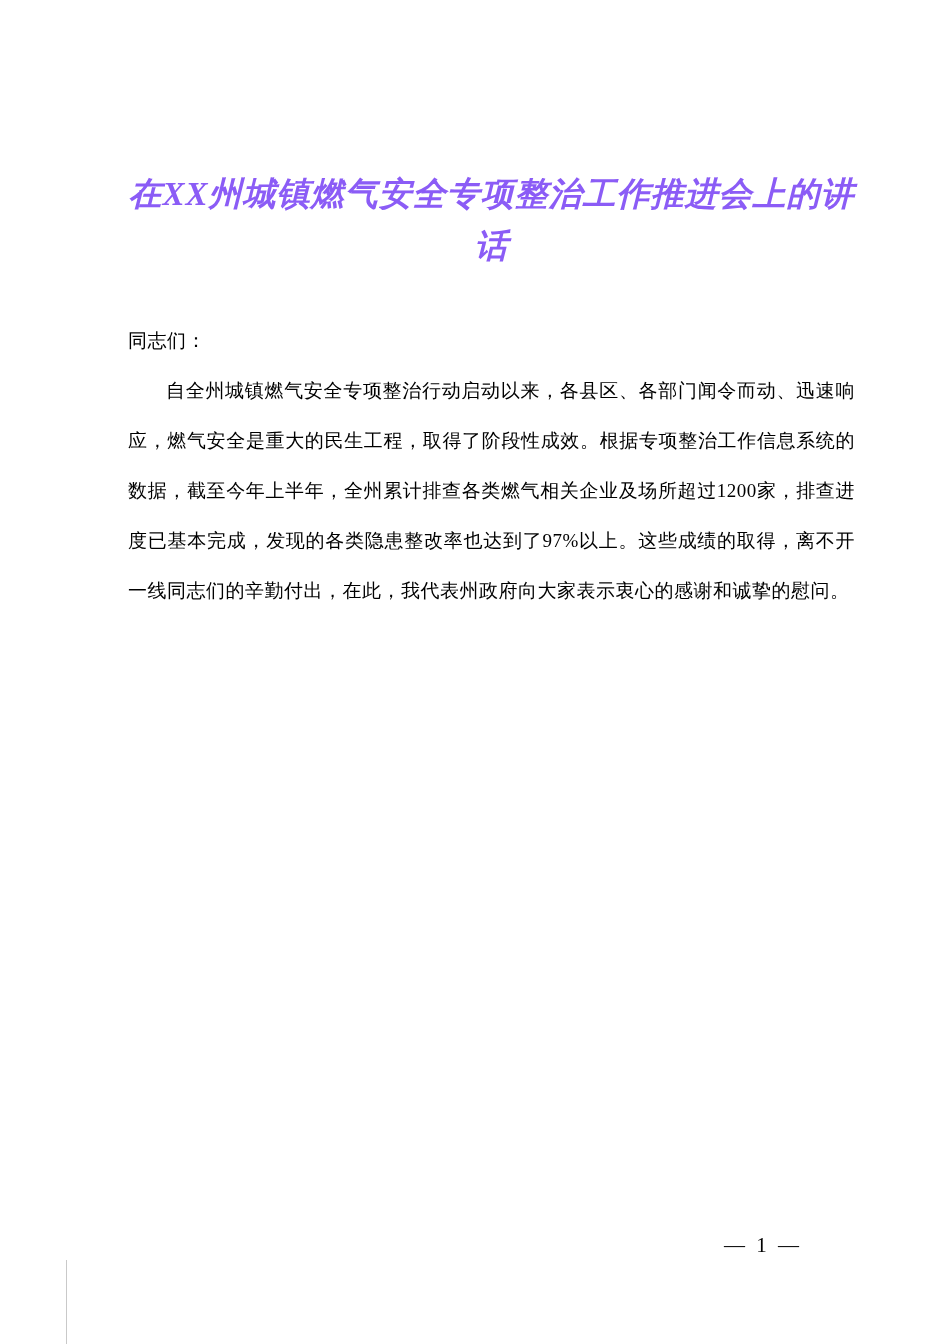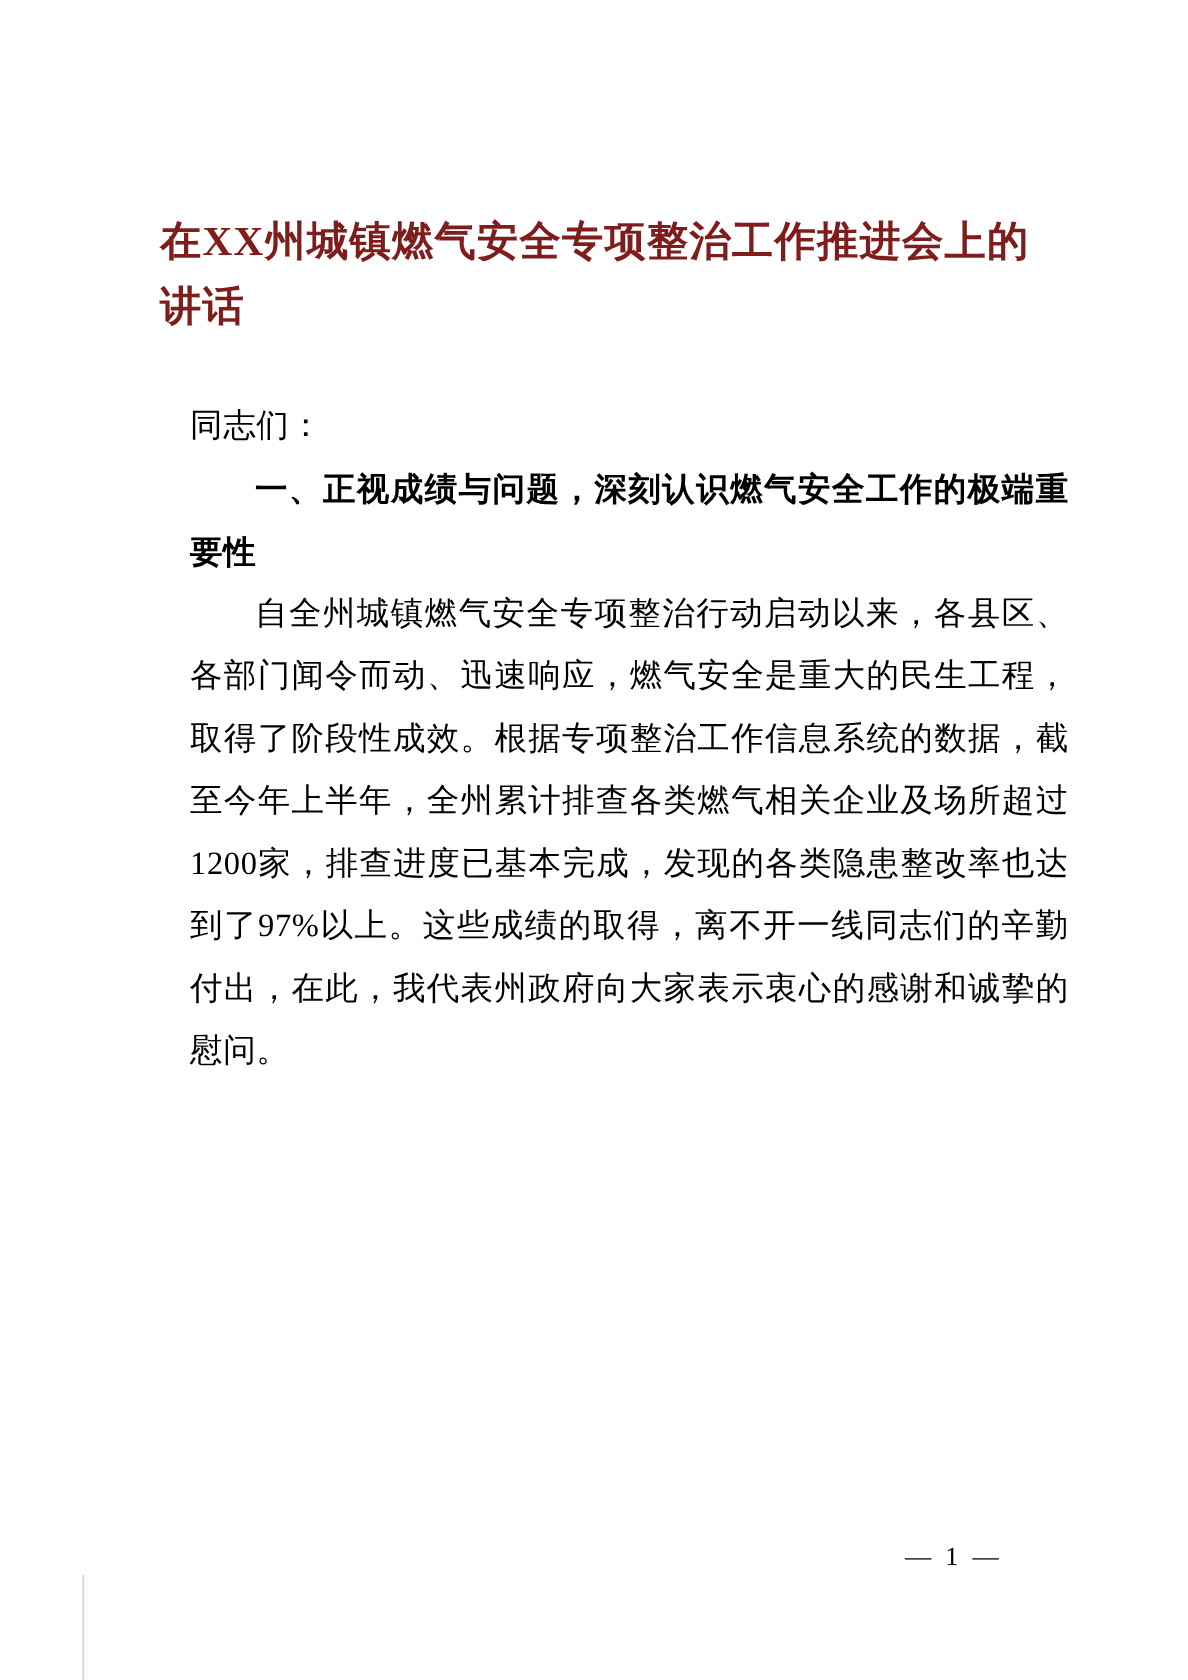--- a/index.html
+++ b/index.html
@@ -16,34 +16,34 @@
     margin: 0 auto;
     background: #ffffff;
     color: #000000;
     padding: 168px 95px 0 128px;
     overflow: hidden;
   }
 
   .doc-title {
     font-size: 33px;
     font-weight: bold;
-    text-align: left;
+    text-align: center;
     line-height: 1.58;
     letter-spacing: 1px;
     margin-bottom: 44px;
-    color: #7f1d1d;
+    color: #8b5cf6;
+    font-style: italic;
   }
 
   .body-text p {
-    font-size: 26px;
+    font-size: 19px;
     line-height: 50px;
     text-align: justify;
     letter-spacing: 0.5px;
     color: #000000;
-    margin-left: 24px;
   }
 
   p.salutation {
     text-indent: 0;
   }
 
   p.para {
     text-indent: 2em;
   }
 
@@ -76,21 +76,20 @@
 
 <div class="page">
 
   <h1 class="doc-title">在XX州城镇燃气安全专项整治工作推进会上的讲话</h1>
 
   <div class="body-text">
 
     <p class="salutation">同志们：</p>
 
 
-    <p class="section-heading">一、正视成绩与问题，深刻认识燃气安全工作的极端重要性</p>
 
     <p class="para">自全州城镇燃气安全专项整治行动启动以来，各县区、各部门闻令而动、迅速响应，燃气安全是重大的民生工程，取得了阶段性成效。根据专项整治工作信息系统的数据，截至今年上半年，全州累计排查各类燃气相关企业及场所超过1200家，排查进度已基本完成，发现的各类隐患整改率也达到了97%以上。这些成绩的取得，离不开一线同志们的辛勤付出，在此，我代表州政府向大家表示衷心的感谢和诚挚的慰问。</p>
 
   </div>
 
   <div class="page-number">— 1 —</div>
 
   <div class="edge-artifact"></div>
 
 </div>

